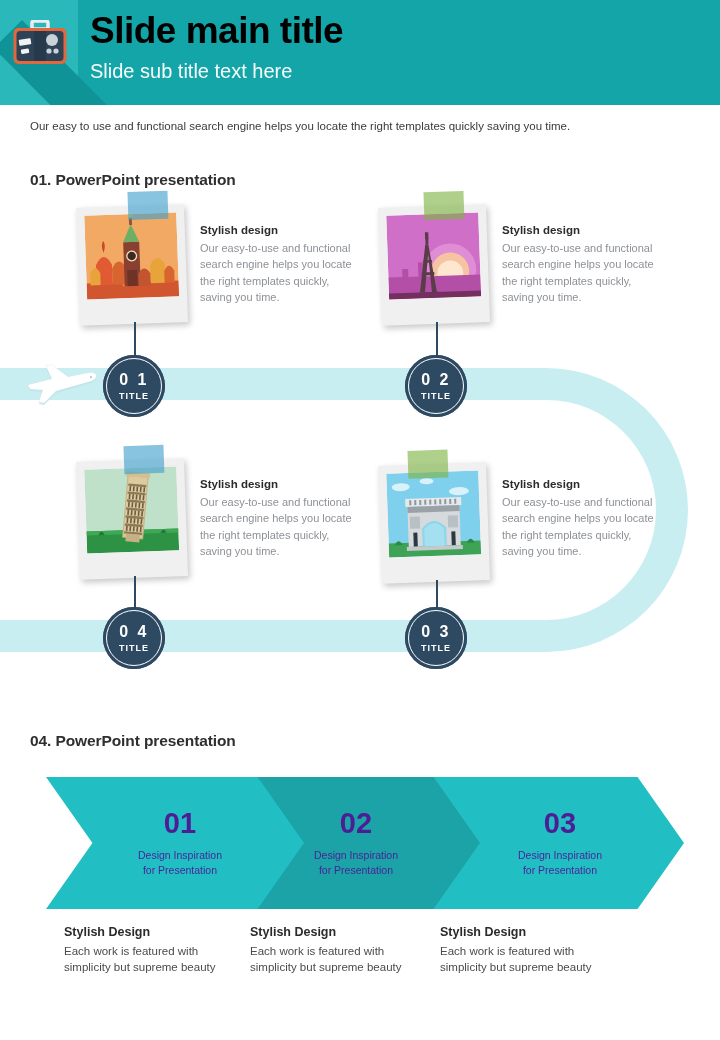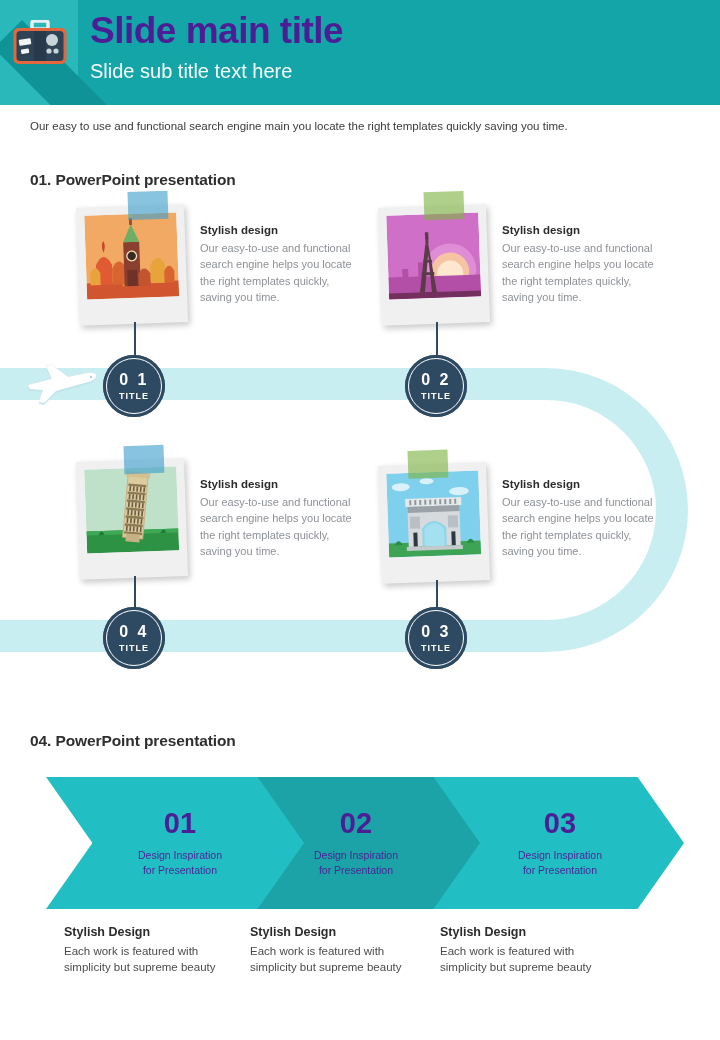--- a/index.html
+++ b/index.html
@@ -27,21 +27,21 @@
   .header-shadow:after {
     content: ""; position: absolute; left: 22px; top: 20px;
     width: 150px; height: 40px; background: #0f9397;
     transform: rotate(45deg); transform-origin: left top;
   }
   .suitcase {
     position: absolute; left: 12px; top: 20px; width: 56px; height: 46px;
   }
   .header-titles { position: absolute; left: 90px; top: 8px; }
   .main-title {
-    font-size: 37px; font-weight: bold; color: #4c1d95;
+    font-size: 37px; font-weight: bold; color: #000000;
     letter-spacing: -0.5px; line-height: 1.25;
   }
   .sub-title {
     font-size: 20px; color: #ffffff; font-weight: 400;
     line-height: 1.3; margin-top: 4px; opacity: .97;
   }
 
   
   .intro {
     position: absolute; left: 30px; top: 118px; width: 660px;
@@ -162,21 +162,21 @@
       <circle cx="44" cy="31" r="2.6" fill="#c9d4d9"></circle>
       <rect x="7" y="19" width="12" height="6" rx="1" fill="#f1f4f6" transform="rotate(-8 13 22)"></rect>
       <rect x="9" y="29" width="8" height="4.5" rx="1" fill="#f1f4f6" transform="rotate(-8 13 31)"></rect>
     </svg>
     <div class="header-titles">
       <div class="main-title">Slide main title</div>
       <div class="sub-title">Slide sub title text here</div>
     </div>
   </div>
 
-  <div class="intro">Our easy to use and functional search engine  main you locate the right templates quickly saving you time.</div>
+  <div class="intro">Our easy to use and functional search engine  helps you locate the right templates quickly saving you time.</div>
 
   <div class="sec-head" id="sec1-head">01. PowerPoint presentation</div>
 
   <div class="band band-top"></div>
   <div class="band band-bot"></div>
   <div class="band-curve"></div>
 
   <svg class="plane" viewBox="0 0 80 52">
     <g fill="#ffffff" stroke="#cfdde2" stroke-width="0.6">
       <path d="M6 27 L30 21 L24 8 L30 7 L46 19 L66 15 Q74 14 74 18 Q74 22 66 24 L34 33 L22 45 L17 44 L21 32 L8 31 Z"></path>

